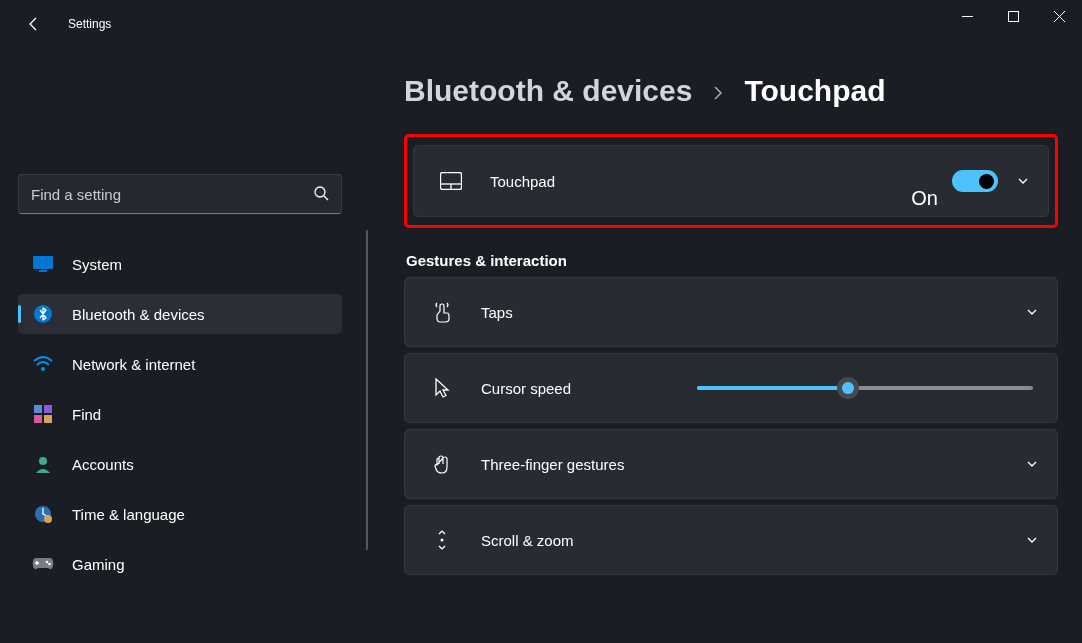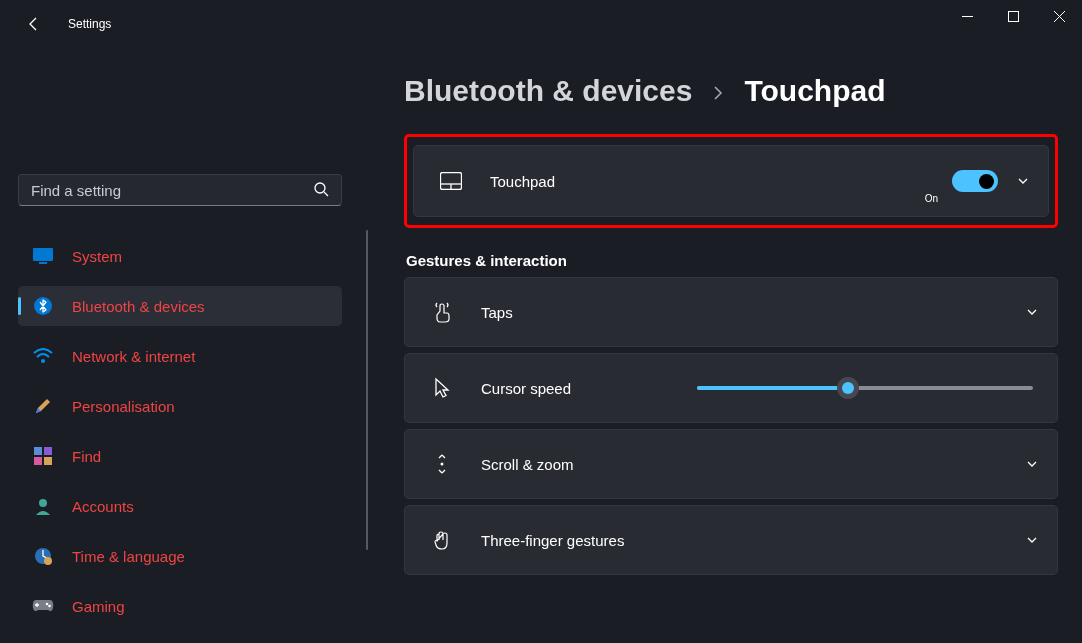--- a/index.html
+++ b/index.html
@@ -40,21 +40,21 @@
       height: calc(100% - 48px);
     }
     .sidebar {
       width: 360px;
       padding-left: 18px;
       padding-right: 18px;
       padding-top: 126px;
       position: relative;
     }
     .search-wrap {
-      height: 32px;
+      height: 40px;
       background: #252830;
       border: 1px solid #3a3d45;
       border-radius: 4px;
       display: flex; align-items: center;
       padding: 0 12px;
       margin-bottom: 30px;
       border-bottom: 1px solid #7a7d85;
     }
     .search-wrap input {
       flex: 1; background: transparent; border: none; outline: none;
@@ -74,21 +74,21 @@
     .nav-item.active { background: #2b2e37; }
     .nav-item.active::before {
       content: "";
       position: absolute; left: 0; top: 11px; bottom: 11px;
       width: 3px; background: #4cc2ff; border-radius: 3px;
     }
     .nav-ico {
       width: 22px; height: 22px; margin-right: 18px;
       display:flex;align-items:center;justify-content:center;
     }
-    .nav-label { font-size: 15px; color: #ef4444; }
+    .nav-label { font-size: 15px; color: #ffffff; }
     .mid-divider {
       position: absolute;
       right: -8px;
       top: 182px;
       width: 2px;
       height: 320px;
       background: #55585f;
       border-radius: 2px;
     }
     .content {
@@ -117,21 +117,21 @@
     .setting-row .row-label { font-size: 15px; flex: 1; }
     .highlight-box {
       border: 3px solid #ff0000;
       border-radius: 5px;
       padding: 8px 6px 8px 6px;
       margin-bottom: 24px;
     }
     .highlight-box .setting-row { margin-bottom: 0; height: 72px; }
     .section-title { font-size: 15px; font-weight: 600; margin-bottom: 8px; padding-left: 2px; }
     .toggle-wrap { display:flex; align-items:center; gap: 14px; }
-    .toggle-label { font-size: 10px; margin-top: 34px; }
+    .toggle-label { font-size: 20px; margin-top: 34px; }
     .toggle {
       width: 46px; height: 22px; background: #4cc2ff; border-radius: 11px;
       position: relative; cursor: pointer;
     }
     .toggle::after {
       content:""; position:absolute; width:15px; height:15px;
       background:#000; border-radius:50%; top:3.5px; right:4px;
     }
     .expand { margin-left: 18px; cursor:pointer; display:flex; }
     .slider {
@@ -216,29 +216,20 @@
           <svg width="20" height="16" viewBox="0 0 20 16">
               <path d="M1 5 Q10 -3 19 5" stroke="#0091ea" stroke-width="2" fill="none"></path>
               <path d="M4 9 Q10 3 16 9" stroke="#0091ea" stroke-width="2" fill="none"></path>
               <circle cx="10" cy="13" r="2" fill="#0091ea"></circle>
             </svg>
         </span>
         <span class="nav-label">Network &amp; internet</span>
       </div>
       <div class="nav-item">
         <span class="nav-ico">
-          <svg width="20" height="20" viewBox="0 0 20 20">
-              <path d="M3 17 L5 12 L14 3 L17 6 L8 15 Z" fill="#d9a35a"></path>
-              <path d="M3 17 L5 12 L8 15 Z" fill="#3b82f6"></path>
-            </svg>
-        </span>
-        <span class="nav-label">Personalisation</span>
-      </div>
-      <div class="nav-item">
-        <span class="nav-ico">
           <svg width="18" height="18" viewBox="0 0 18 18">
               <rect x="0" y="0" width="8" height="8" fill="#5b8dd6"></rect>
               <rect x="10" y="0" width="8" height="8" fill="#8a5bd6"></rect>
               <rect x="0" y="10" width="8" height="8" fill="#d65b9e"></rect>
               <rect x="10" y="10" width="8" height="8" fill="#d6a35b"></rect>
             </svg>
         </span>
         <span class="nav-label">Find</span>
       </div>
       <div class="nav-item">
@@ -334,41 +325,41 @@
       </span>
       <span class="row-label">Cursor speed</span>
       <div class="slider">
         <div class="slider-fill" style="width: 45%;"></div>
         <div class="slider-thumb" style="left: 45%;"></div>
       </div>
     </div>
 
     <div class="setting-row">
       <span class="row-ico">
+        <svg width="20" height="22" viewBox="0 0 20 22">
+            <path d="M5 12 L5 7 Q5 5 7 5 L7 11 M7 5 Q7 3 9 3 Q11 3 11 5 L11 11 M11 5 Q11 4 13 4 Q15 4 15 6 L15 14 Q15 20 10 20 Q5 20 4 16 L3 13 Q3 11 5 12 Z" stroke="#fff" stroke-width="1.2" fill="none"></path>
+          </svg>
+      </span>
+      <span class="row-label">Three-finger gestures</span>
+      <span class="expand">
+        <svg width="14" height="14" viewBox="0 0 14 14">
+            <path d="M3 5 L7 9 L11 5" stroke="#fff" stroke-width="1.3" fill="none"></path>
+          </svg>
+      </span>
+    </div>
+
+    <div class="setting-row">
+      <span class="row-ico">
         <svg width="14" height="22" viewBox="0 0 14 22">
             <path d="M7 2 L4 5 M7 2 L10 5 M7 20 L4 17 M7 20 L10 17" stroke="#fff" stroke-width="1.3" fill="none"></path>
             <circle cx="7" cy="11" r="1.5" fill="#fff"></circle>
           </svg>
       </span>
       <span class="row-label">Scroll &amp; zoom</span>
       <span class="expand">
         <svg width="14" height="14" viewBox="0 0 14 14">
             <path d="M3 5 L7 9 L11 5" stroke="#fff" stroke-width="1.3" fill="none"></path>
           </svg>
       </span>
     </div>
 
-    <div class="setting-row">
-      <span class="row-ico">
-        <svg width="20" height="22" viewBox="0 0 20 22">
-            <path d="M5 12 L5 7 Q5 5 7 5 L7 11 M7 5 Q7 3 9 3 Q11 3 11 5 L11 11 M11 5 Q11 4 13 4 Q15 4 15 6 L15 14 Q15 20 10 20 Q5 20 4 16 L3 13 Q3 11 5 12 Z" stroke="#fff" stroke-width="1.2" fill="none"></path>
-          </svg>
-      </span>
-      <span class="row-label">Three-finger gestures</span>
-      <span class="expand">
-        <svg width="14" height="14" viewBox="0 0 14 14">
-            <path d="M3 5 L7 9 L11 5" stroke="#fff" stroke-width="1.3" fill="none"></path>
-          </svg>
-      </span>
-    </div>
-
   </div>
 </div>
 
 </body></html>

